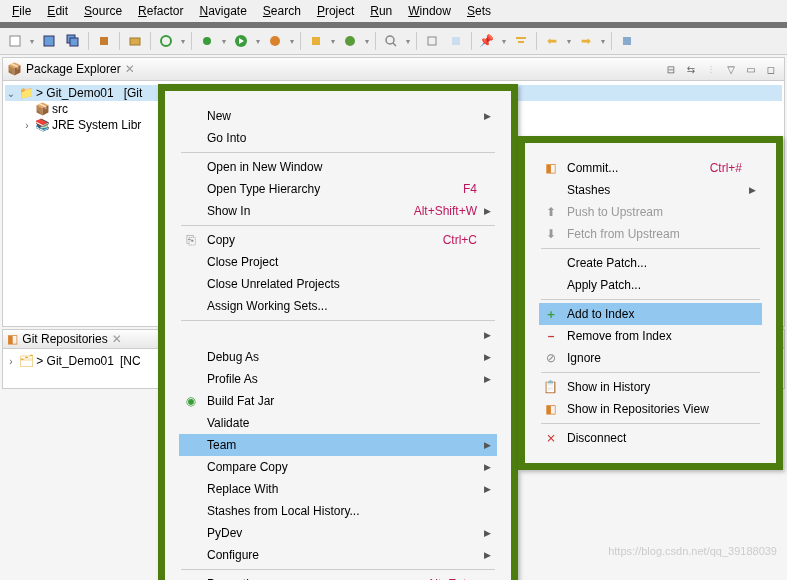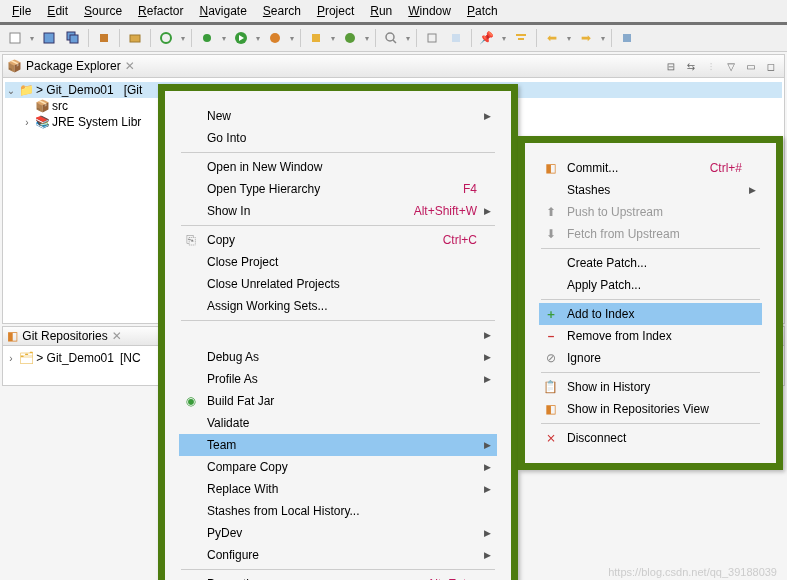--- a/index.html
+++ b/index.html
@@ -1,18 +1,18 @@
 <!DOCTYPE html>
 <html><head>
 <meta charset="utf-8">
 <style>
 * { box-sizing: border-box; margin: 0; padding: 0; font-family: "Segoe UI", Tahoma, sans-serif; font-size: 12px; }
 body { background: #f5f5f5; width: 787px; height: 580px; overflow: hidden; position: relative; }
 
-.menubar { display: flex; background: #f0f0f0; padding: 2px 4px; border-bottom: 3px solid #737373; }
+.menubar { display: flex; background: #f0f0f0; padding: 2px 4px; border-bottom: 6px solid #737373; }
 .menubar span { padding: 2px 8px; cursor: pointer; }
 .menubar span::first-letter { text-decoration: underline; }
 
 .toolbar { display: flex; align-items: center; padding: 2px 4px; gap: 2px; background: #f0f0f0; border-bottom: 1px solid #ccc; flex-wrap: nowrap; overflow: hidden; }
 .tb-btn { width: 22px; height: 22px; display: inline-flex; align-items: center; justify-content: center; cursor: pointer; border-radius: 2px; }
 .tb-sep { width: 1px; height: 18px; background: #ccc; margin: 0 2px; }
 .tb-dd { width: 8px; height: 22px; display: inline-flex; align-items: center; justify-content: center; color: #888; font-size: 8px; }
 
 .panel { background: #fff; border: 1px solid #ccc; margin: 2px; }
 .panel-header { display: flex; align-items: center; background: linear-gradient(#fdfdfd,#e8e8e8); border-bottom: 1px solid #ccc; padding: 2px 4px; }
@@ -41,38 +41,38 @@
 
 .ic-folder { color: #e8b23a; }
 .ic-pkg { color: #c77d2e; }
 .ic-lib { color: #8a6d3b; }
 .ic-git { color: #d9822b; }
 .ic-copy { color: #888; }
 .ic-plus { color: #3a9c3a; font-weight: bold; }
 .ic-minus { color: #c33; font-weight: bold; }
 .ic-red { color: #c33; }
 
-.watermark { position: absolute; bottom: 2px; right: 10px; color: #ccc; font-size: 11px; }
+.watermark { position: absolute; bottom: 23px; right: 10px; color: #ccc; font-size: 11px; }
 
 svg { display: block; }
 </style>
 </head>
 <body>
 
 <div class="menubar">
   <span>File</span>
   <span>Edit</span>
   <span>Source</span>
   <span>Refactor</span>
   <span>Navigate</span>
   <span>Search</span>
   <span>Project</span>
   <span>Run</span>
   <span>Window</span>
-  <span>Patch</span>
+  <span>Sets</span>
 </div>
 
 <div class="toolbar">
   <div class="tb-btn">
       <svg width="14" height="14">
         <rect x="2" y="2" width="10" height="10" fill="#fff" stroke="#888"></rect>
       </svg>
     </div>
     <div class="tb-dd">▾</div>
   <div class="tb-btn">

